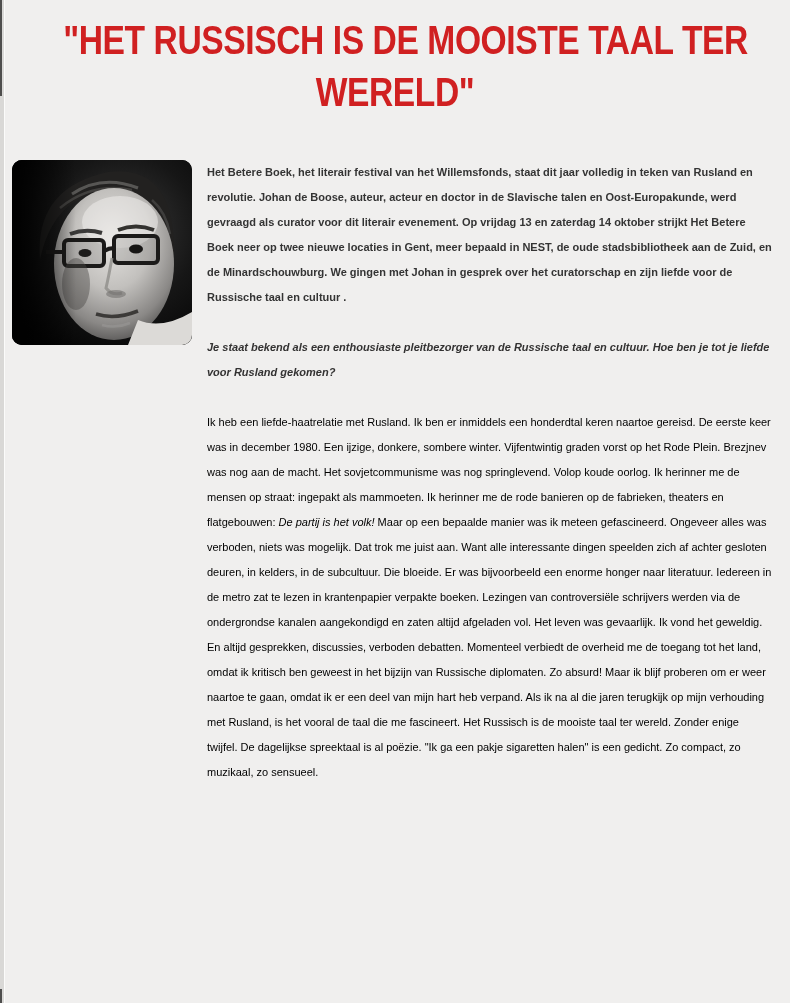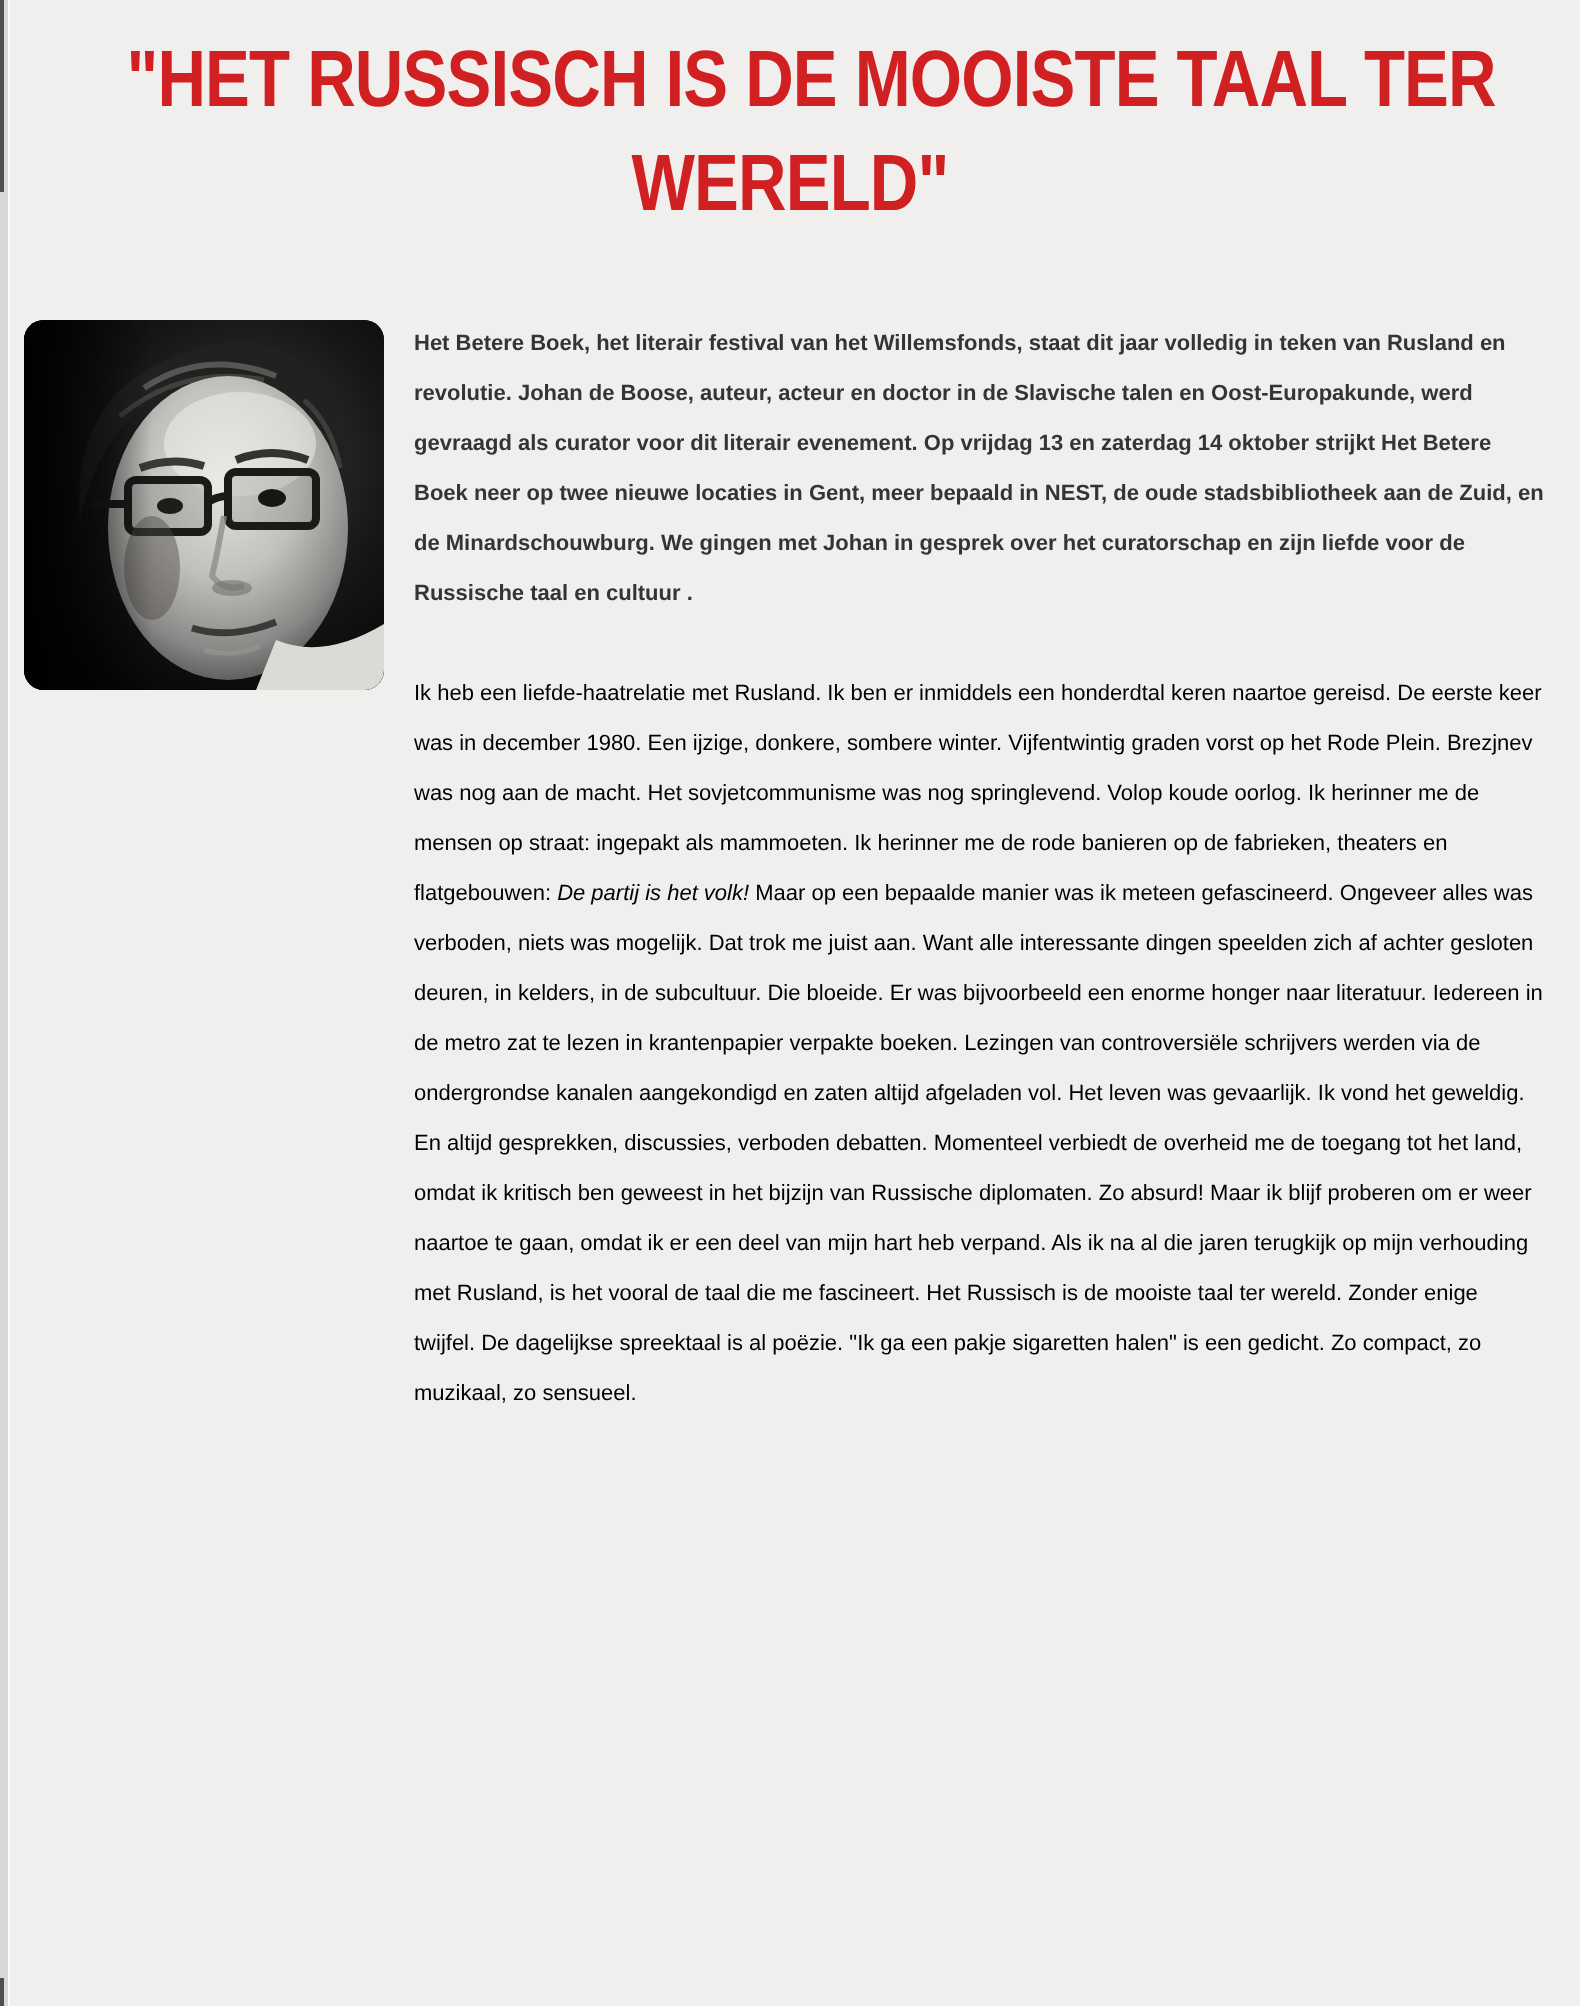--- a/index.html
+++ b/index.html
@@ -126,17 +126,18 @@
 
       <path d="M116,185 L126,160 Q150,170 180,152 L180,185 Z" fill="#dcdad7"></path>
 
       <rect x="0" y="0" width="64" height="185" fill="url(#shadowL)"></rect>
     </svg>
   </figure>
 
   <div class="text-col">
     <p class="intro">Het Betere Boek, het literair festival van het Willemsfonds, staat dit jaar volledig in teken van Rusland en revolutie. Johan de Boose, auteur, acteur en doctor in de Slavische talen en Oost-Europakunde, werd gevraagd als curator voor dit literair evenement. Op vrijdag 13 en zaterdag 14 oktober strijkt Het Betere Boek neer op twee nieuwe locaties in Gent, meer bepaald in NEST, de oude stadsbibliotheek aan de Zuid, en de Minardschouwburg. We gingen met Johan in gesprek over het curatorschap en zijn liefde voor de Russische taal en cultuur .</p>
 
+    <p class="question">Je staat bekend als een enthousiaste pleitbezorger van de Russische taal en cultuur. Hoe ben je tot je liefde voor Rusland gekomen?</p>
 
     <p class="answer"><span>Ik heb een liefde-haatrelatie met Rusland. Ik ben er inmiddels een honderdtal keren naartoe gereisd. De eerste keer was in december 1980. Een ijzige, donkere, sombere winter. Vijfentwintig graden vorst op het Rode Plein. Brezjnev was nog aan de macht. Het sovjetcommunisme was nog springlevend. Volop koude oorlog. Ik herinner me de mensen op straat: ingepakt als mammoeten. Ik herinner me de rode banieren op de fabrieken, theaters en flatgebouwen: </span><em>De partij is het volk!</em><span> Maar op een bepaalde manier was ik meteen gefascineerd. Ongeveer alles was verboden, niets was mogelijk. Dat trok me juist aan. Want alle interessante dingen speelden zich af achter gesloten deuren, in kelders, in de subcultuur. Die bloeide. Er was bijvoorbeeld een enorme honger naar literatuur. Iedereen in de metro zat te lezen in krantenpapier verpakte boeken. Lezingen van controversiële schrijvers werden via de ondergrondse kanalen aangekondigd en zaten altijd afgeladen vol. Het leven was gevaarlijk. Ik vond het geweldig. En altijd gesprekken, discussies, verboden debatten. Momenteel verbiedt de overheid me de toegang tot het land, omdat ik kritisch ben geweest in het bijzijn van Russische diplomaten. Zo absurd! Maar ik blijf proberen om er weer naartoe te gaan, omdat ik er een deel van mijn hart heb verpand. Als ik na al die jaren terugkijk op mijn verhouding met Rusland, is het vooral de taal die me fascineert. Het Russisch is de mooiste taal ter wereld. Zonder enige twijfel. De dagelijkse spreektaal is al poëzie. "Ik ga een pakje sigaretten halen" is een gedicht. Zo compact, zo muzikaal, zo sensueel.</span></p>
 
   </div>
 </div>
 
 </body></html>

